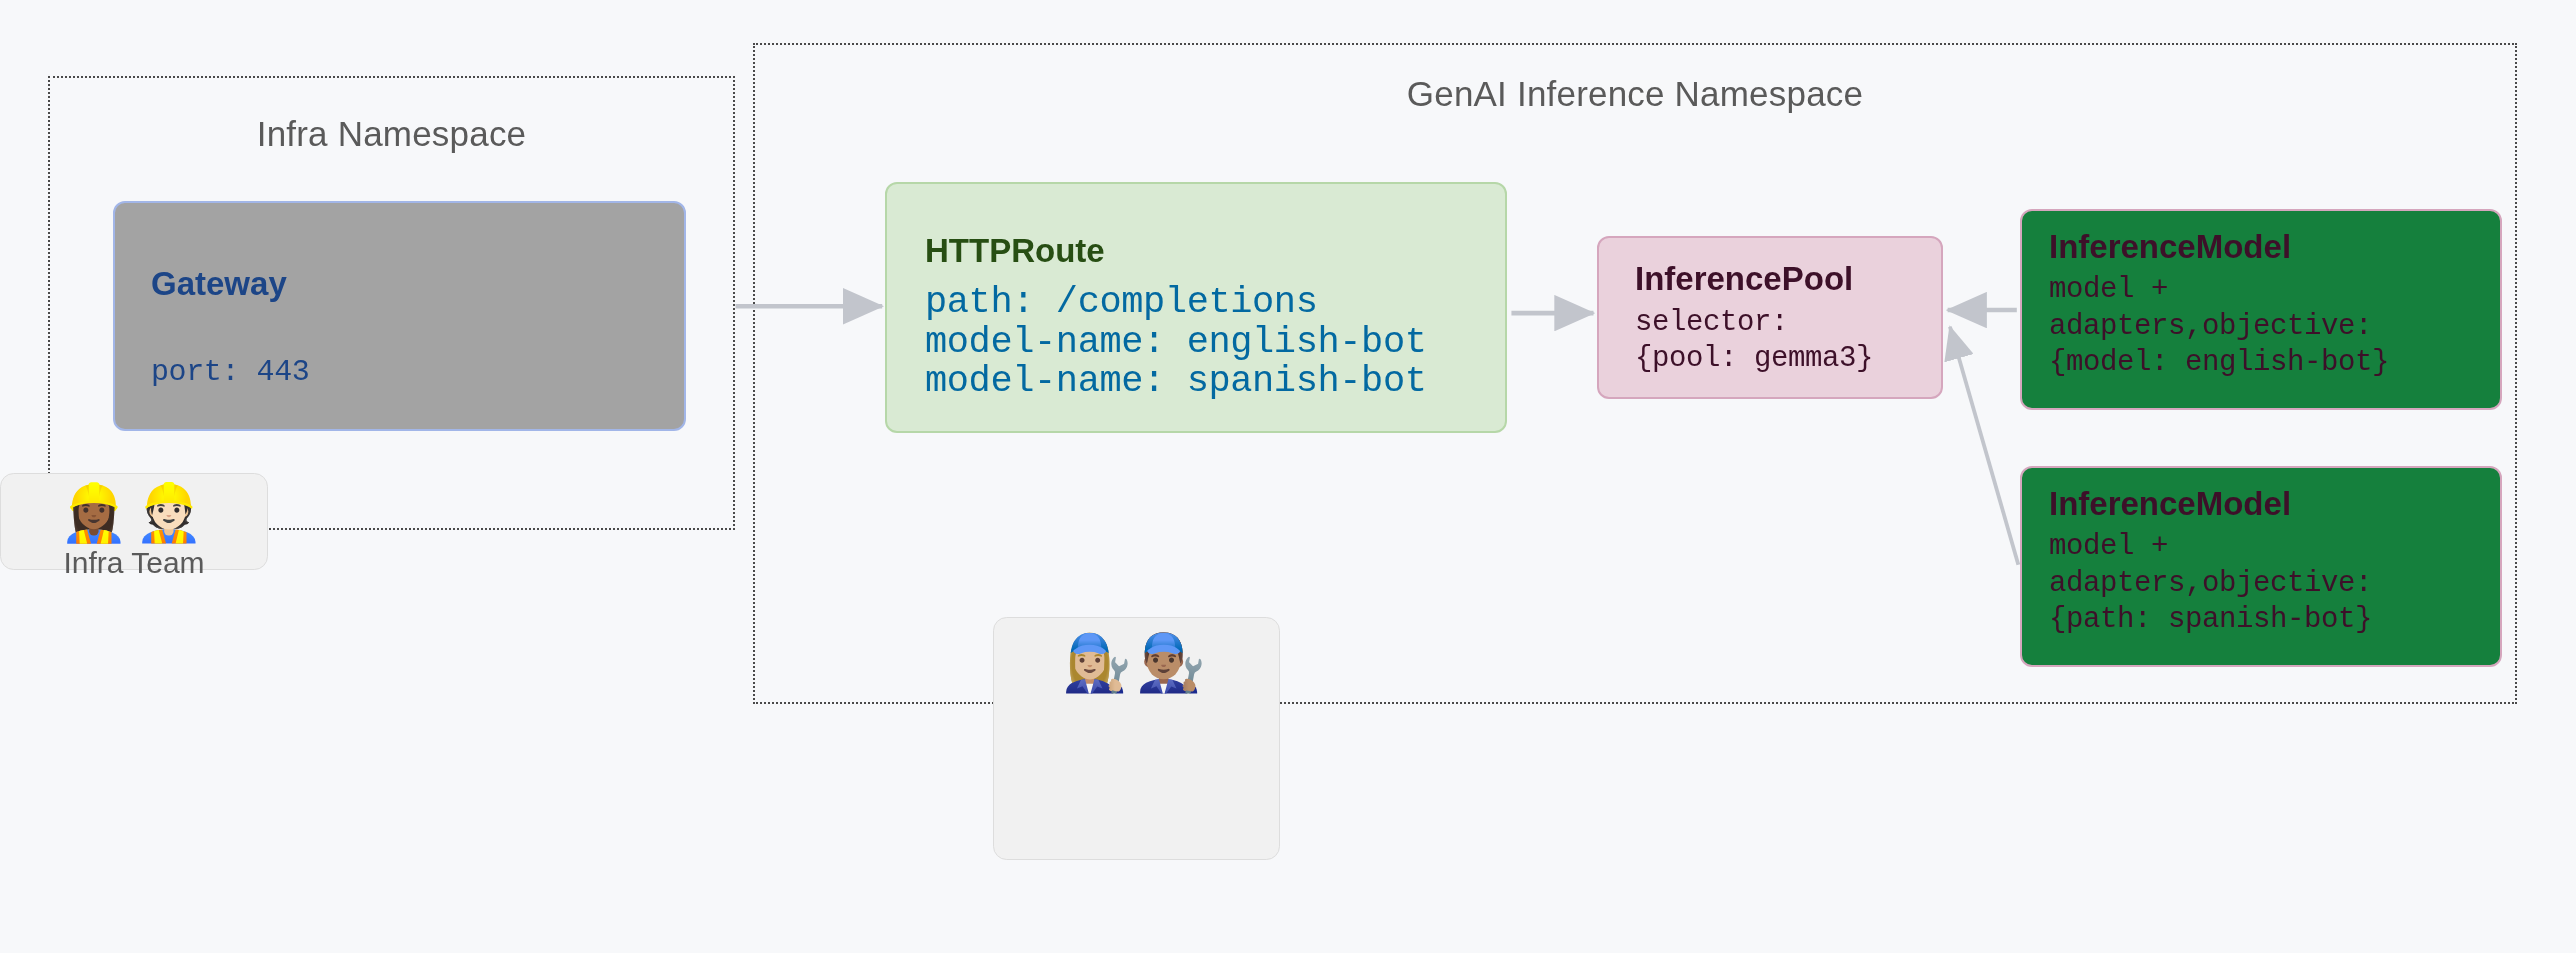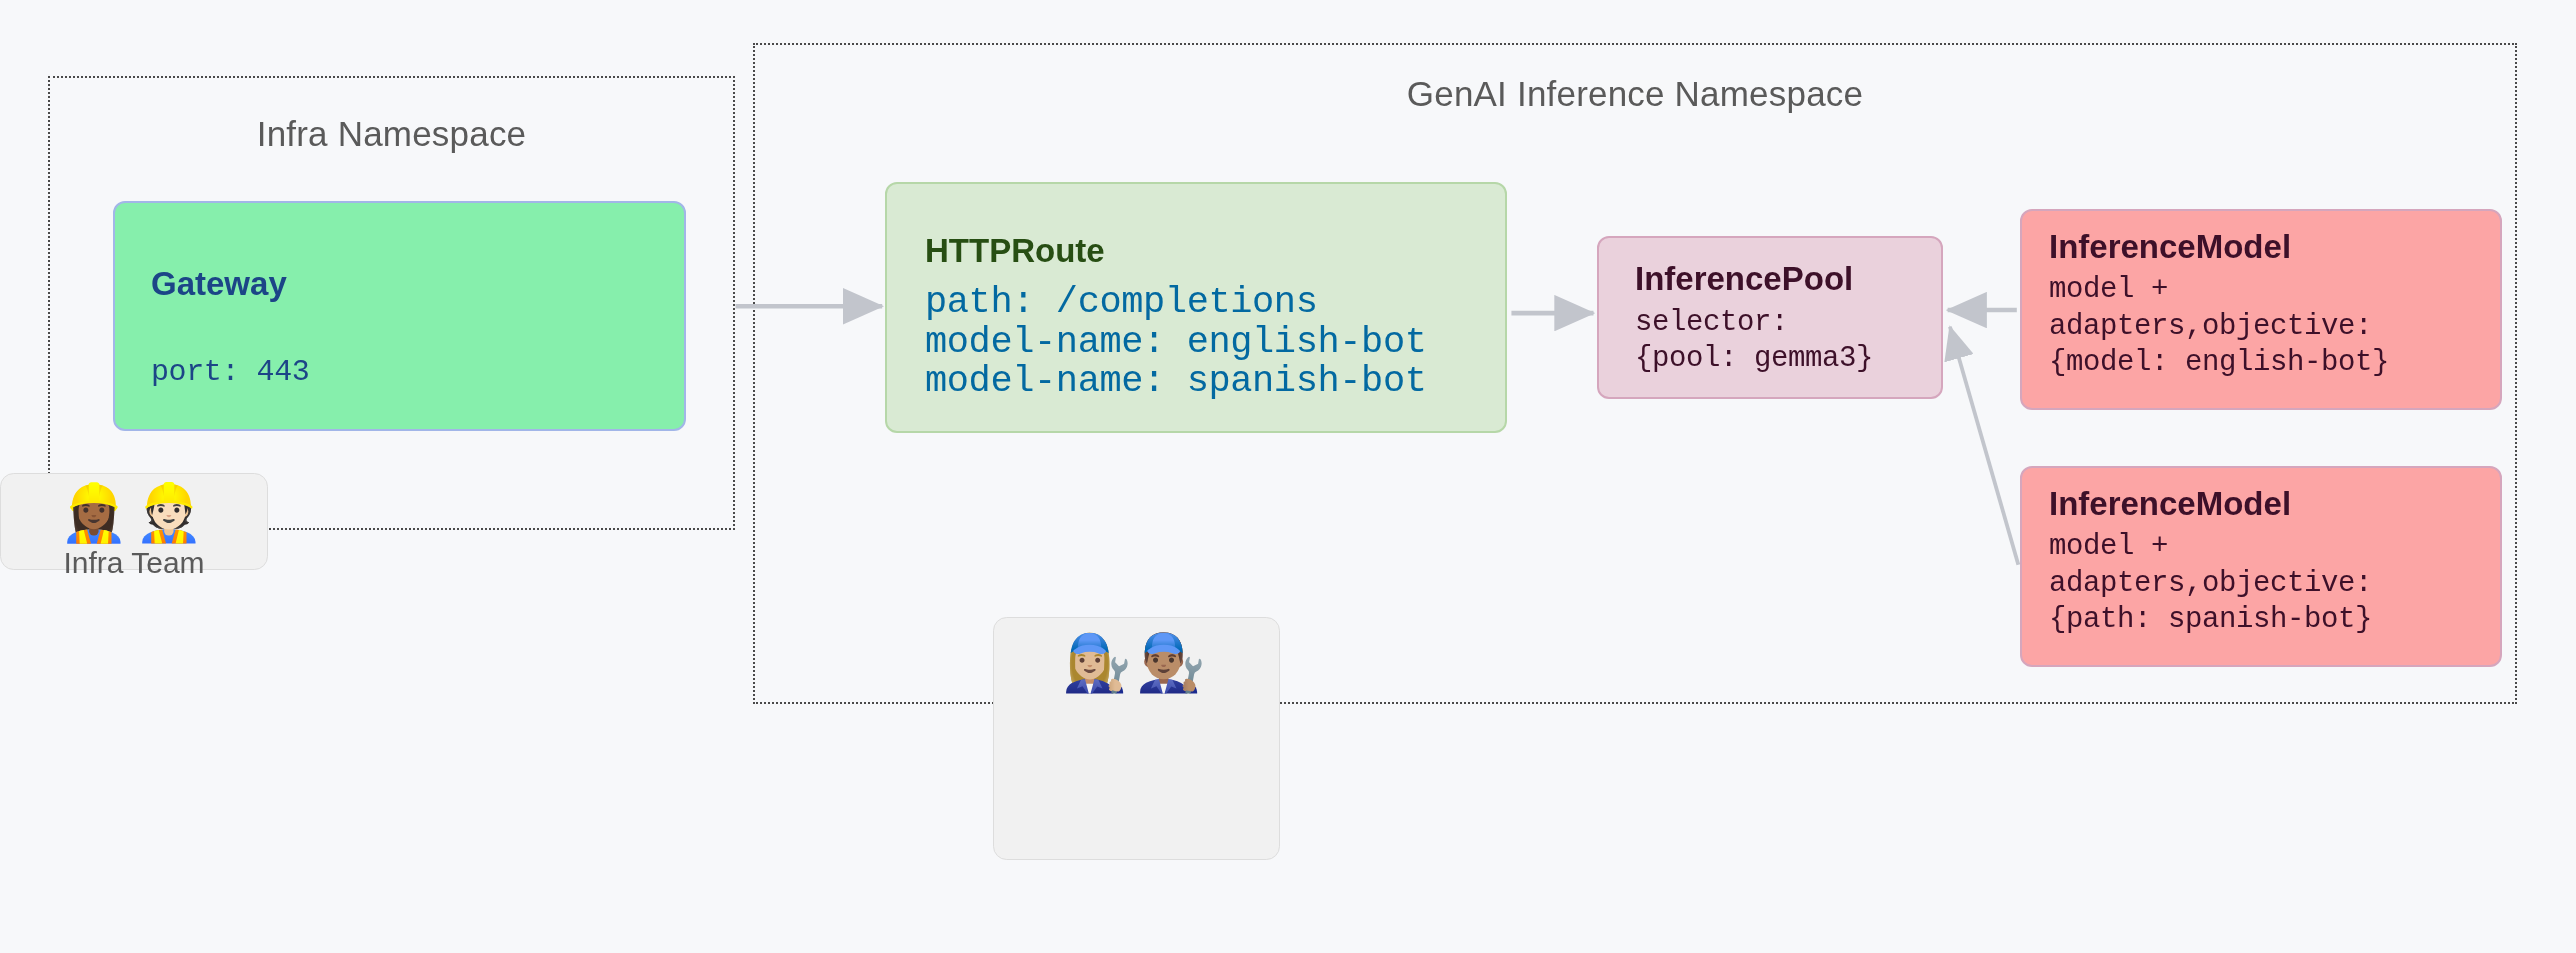--- a/index.html
+++ b/index.html
@@ -73,21 +73,21 @@
     font-family: "Liberation Mono", monospace;
     white-space: pre;
   }
 
   
   #gateway-node {
     left: 113px;
     top: 201px;
     width: 573px;
     height: 230px;
-    background: #86efac;
+    background: #a3a3a3;
     border-color: #a2b6e8;
   }
   #gateway-node .node-title {
     position: absolute;
     left: 36px;
     top: 62px;
     font-size: 33px;
     color: #1c4587;
   }
   #gateway-node .node-line {
@@ -152,21 +152,21 @@
     letter-spacing: -0.4px;
   }
   #inferencepool-node .line-1 { top: 68px; }
   #inferencepool-node .line-2 { top: 104px; }
 
   
   .inference-model {
     left: 2020px;
     width: 482px;
     height: 201px;
-    background: #fca5a5;
+    background: #15803d;
     border-color: #d5a6bd;
   }
   .inference-model .node-title {
     position: absolute;
     left: 27px;
     top: 16.7px;
     font-size: 33px;
     color: #3d1029;
   }
   .inference-model .node-line {

